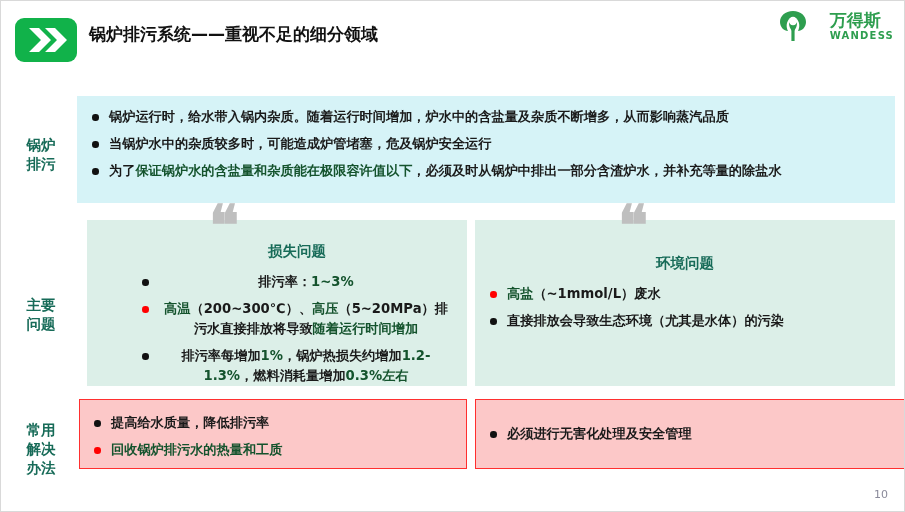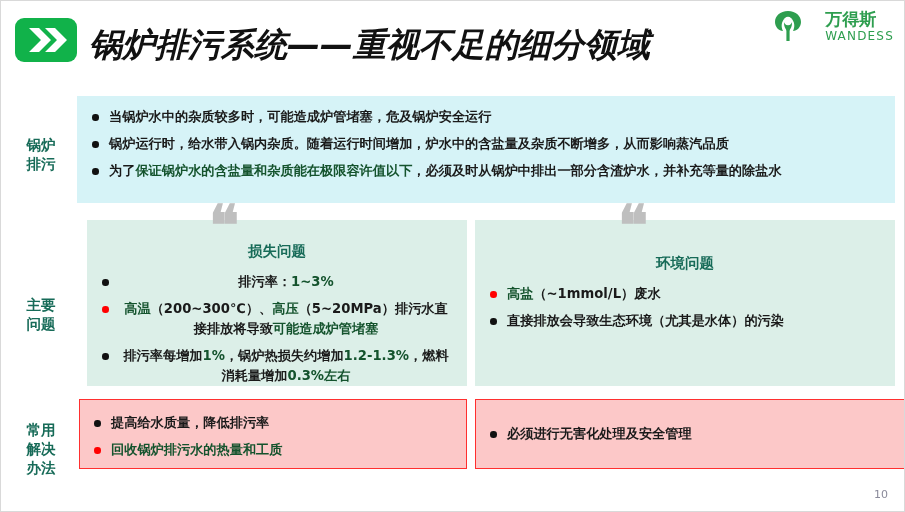--- a/index.html
+++ b/index.html
@@ -30,26 +30,25 @@
     position: absolute;
     left: 14px; top: 17px;
     width: 62px; height: 44px;
     background: #11b24a;
     border-radius: 9px;
   }
   #title-badge svg { display: block; }
   #page-title {
     position: absolute;
     left: 88px; top: 22px;
-    font-size: 33px;
+    font-size: 17px;
     font-weight: bold;
     color: #111111;
     letter-spacing: 0px;
     white-space: nowrap;
-    font-style: italic;
   }
   #brand-logo {
     position: absolute;
     right: 12px; top: 9px;
     display: flex;
     align-items: center;
     gap: 22px;
   }
   #brand-mark { display: block; }
   #brand-text {
@@ -57,22 +56,22 @@
     flex-direction: column;
     line-height: 1;
   }
   #brand-cn {
     font-size: 17px;
     font-weight: bold;
     color: #2e9e4f;
     letter-spacing: 0px;
   }
   #brand-en {
-    font-size: 12px;
-    font-weight: normal;
+    font-size: 10px;
+    font-weight: bold;
     color: #2e9e4f;
     letter-spacing: 1.2px;
     margin-top: 2px;
   }
 
   
   .row-label {
     position: absolute;
     left: 8px;
     width: 64px;
@@ -184,51 +183,51 @@
 
   <div class="row-label" style="top:120px;">
     <div>锅炉</div>
     <div>排污</div>
   </div>
 
   <div class="panel panel-cyan" style="left:76px; top:95px; width:818px; height:107px;">
     <ul class="bullets" style="margin:11px 14px 0 13px;">
 
       <li>
+        <span>锅炉运行时，给水带入锅内杂质。随着运行时间增加，炉水中的含盐量及杂质不断增多，从而影响蒸汽品质</span>
+      </li>
+
+      <li>
         <span>当锅炉水中的杂质较多时，可能造成炉管堵塞，危及锅炉安全运行</span>
-      </li>
-
-      <li>
-        <span>锅炉运行时，给水带入锅内杂质。随着运行时间增加，炉水中的含盐量及杂质不断增多，从而影响蒸汽品质</span>
       </li>
 
       <li>
         <span>为了</span><span class="r">保证锅炉水的含盐量和杂质能在极限容许值以下</span><span>，必须及时从锅炉中排出一部分含渣炉水，并补充等量的除盐水</span>
       </li>
     </ul>
   </div>
 
   <div class="quote-deco" style="left:208px; top:196px;">❝</div>
   <div class="quote-deco" style="left:617px; top:196px;">❝</div>
 
   <div class="row-label" style="top:280px;">
     <div>主要</div>
     <div>问题</div>
   </div>
 
-  <div class="panel panel-mint" style="left:86px; top:219px; width:380px; height:166px;">
+  <div class="panel panel-mint" style="left:86px; top:219px; width:380px; height:166px;padding-left:40px;">
     <div class="panel-heading" style="margin-top:22px;">损失问题</div>
 
     <ul class="bullets" style="margin:0 14px 2px 13px;text-align:center;">
       <li>
         <span>排污率：</span><span class="r">1~3%</span>
       </li>
 
       <li class="red-dot">
-        <span class="r">高温</span><span>（200~300℃）、</span><span class="r">高压</span><span>（5~20MPa）排污水直接排放将导致</span><span class="r">可能造成炉管堵塞</span>
+        <span class="r">高温</span><span>（200~300℃）、</span><span class="r">高压</span><span>（5~20MPa）排污水直接排放将导致</span><span class="r">随着运行时间增加</span>
       </li>
 
       <li>
         <span>排污率每增加</span><span class="r">1%</span><span>，锅炉热损失约增加</span><span class="r">1.2-1.3%</span><span>，燃料消耗量增加</span><span class="r">0.3%左右</span>
       </li>
     </ul>
   </div>
 
   <div class="panel panel-mint" style="left:474px; top:219px; width:420px; height:166px;">
     <div class="panel-heading" style="margin-top:34px;text-align:center;">环境问题</div>

